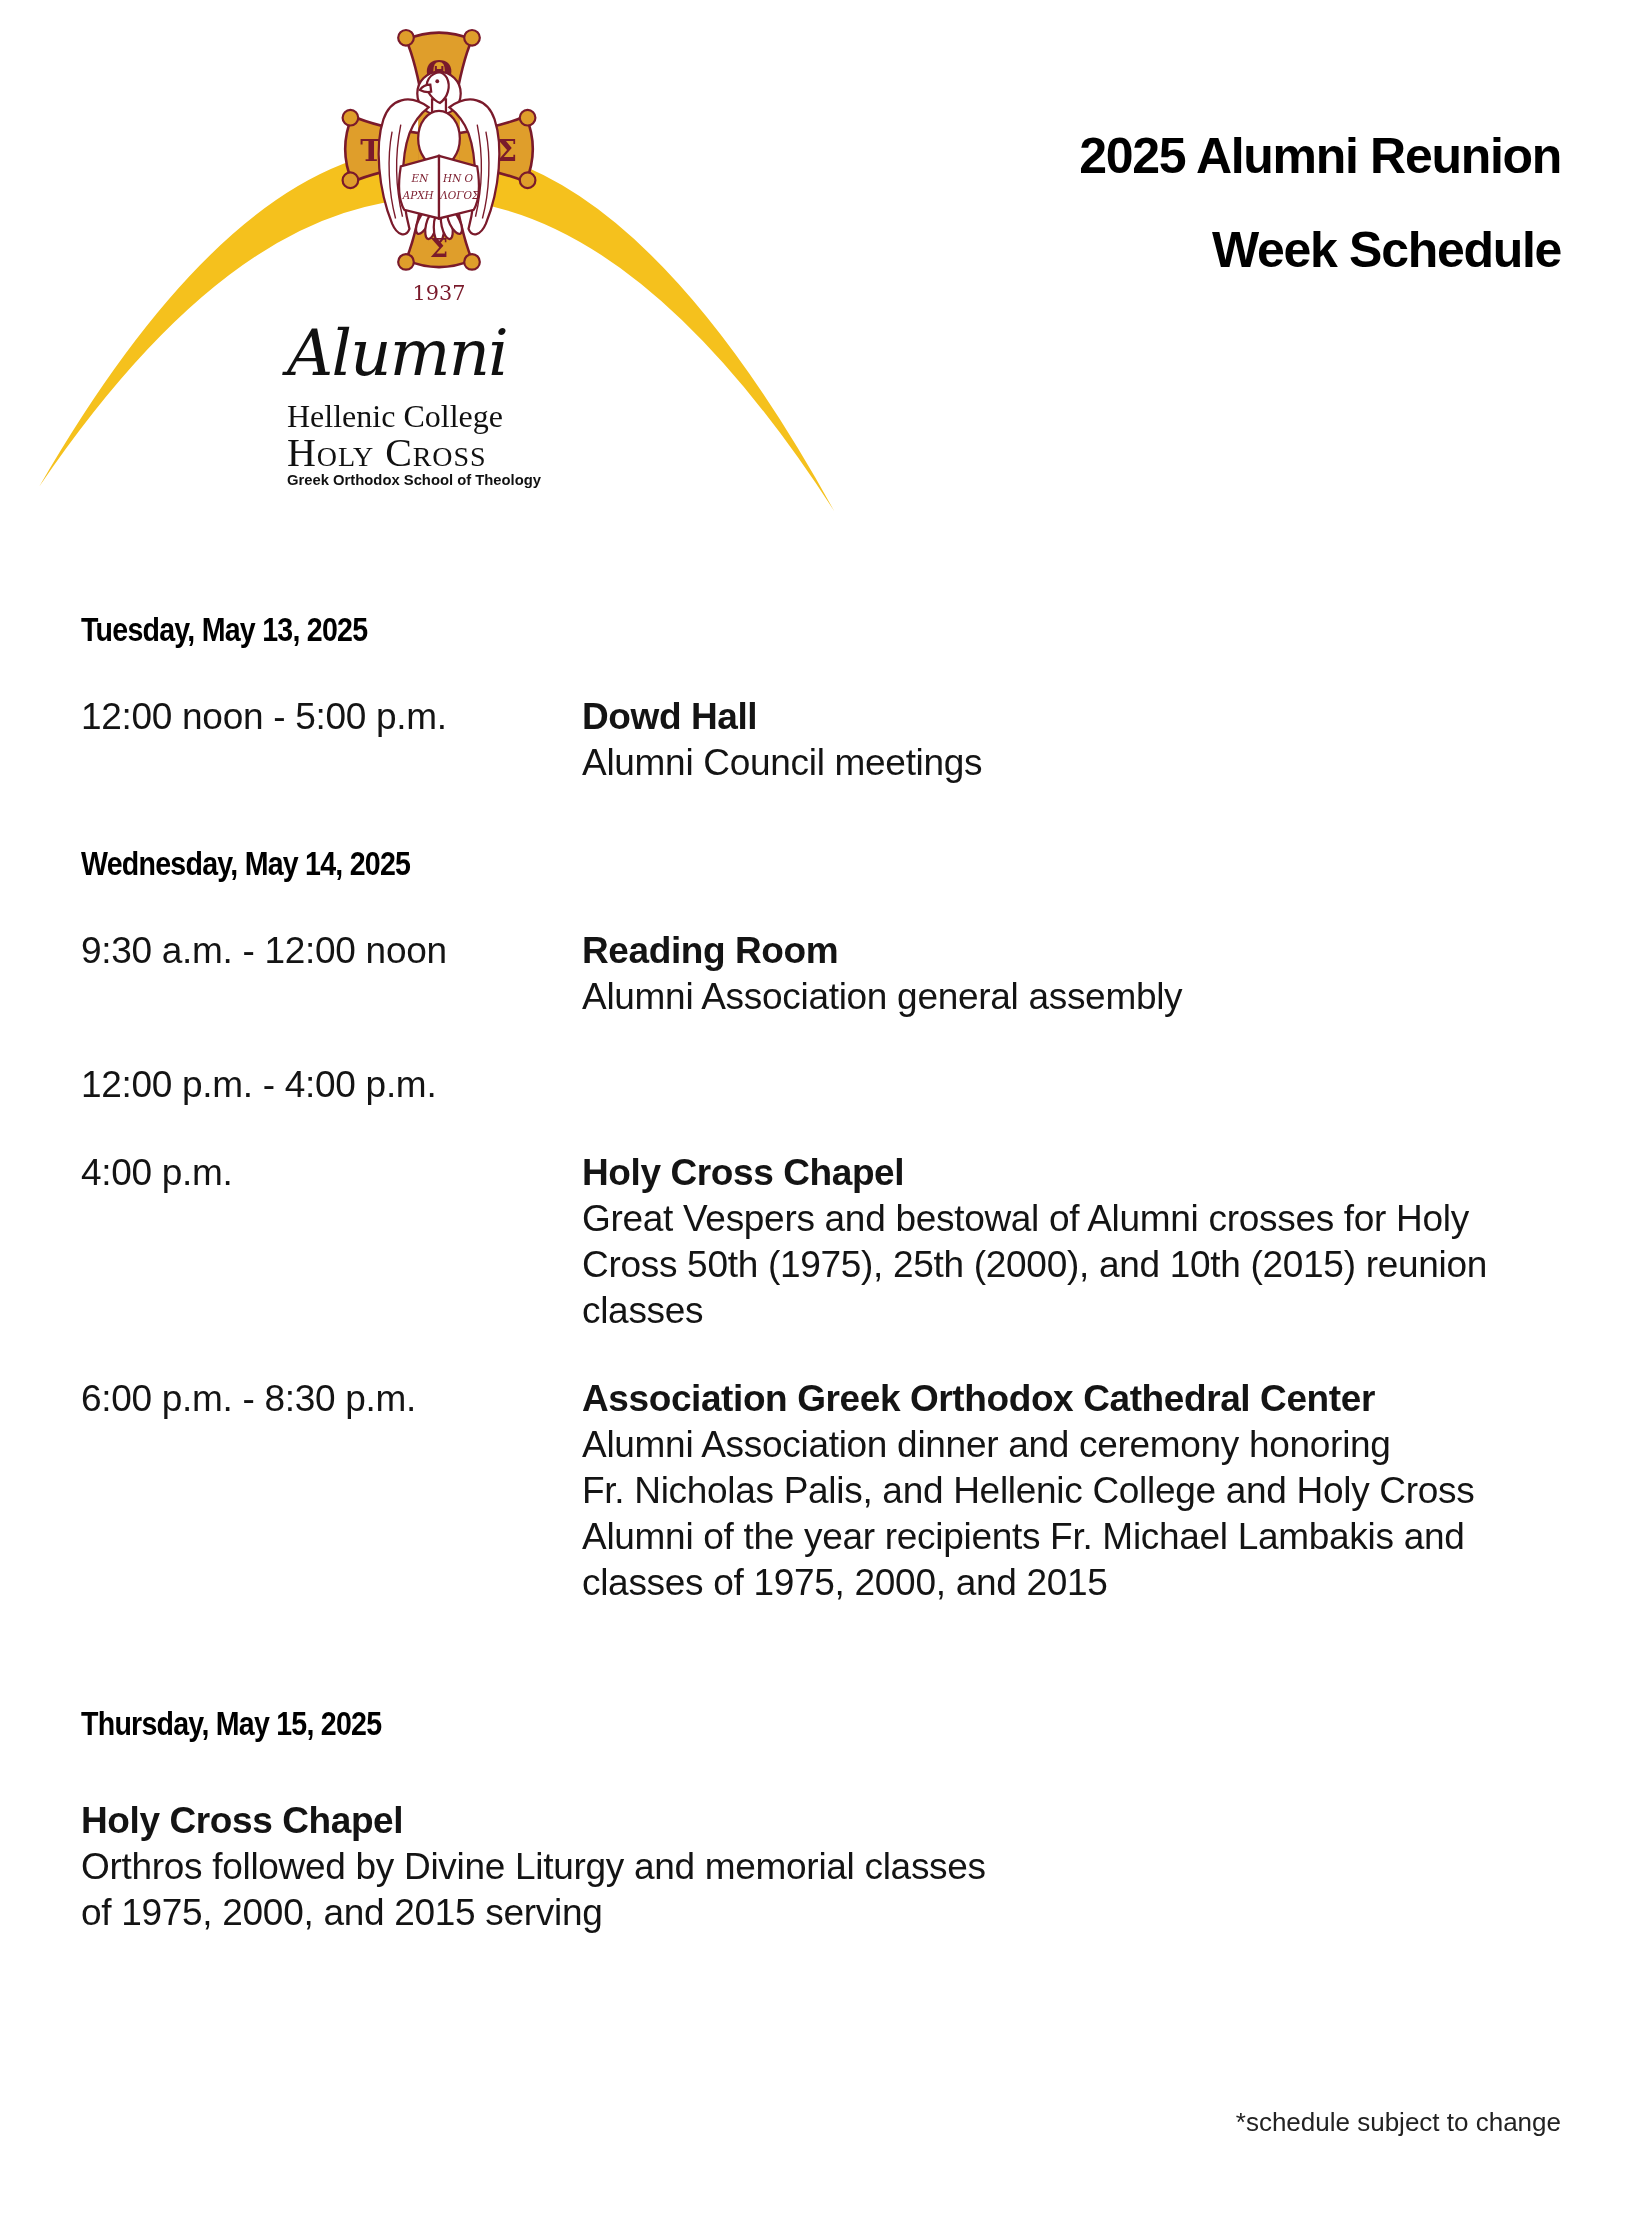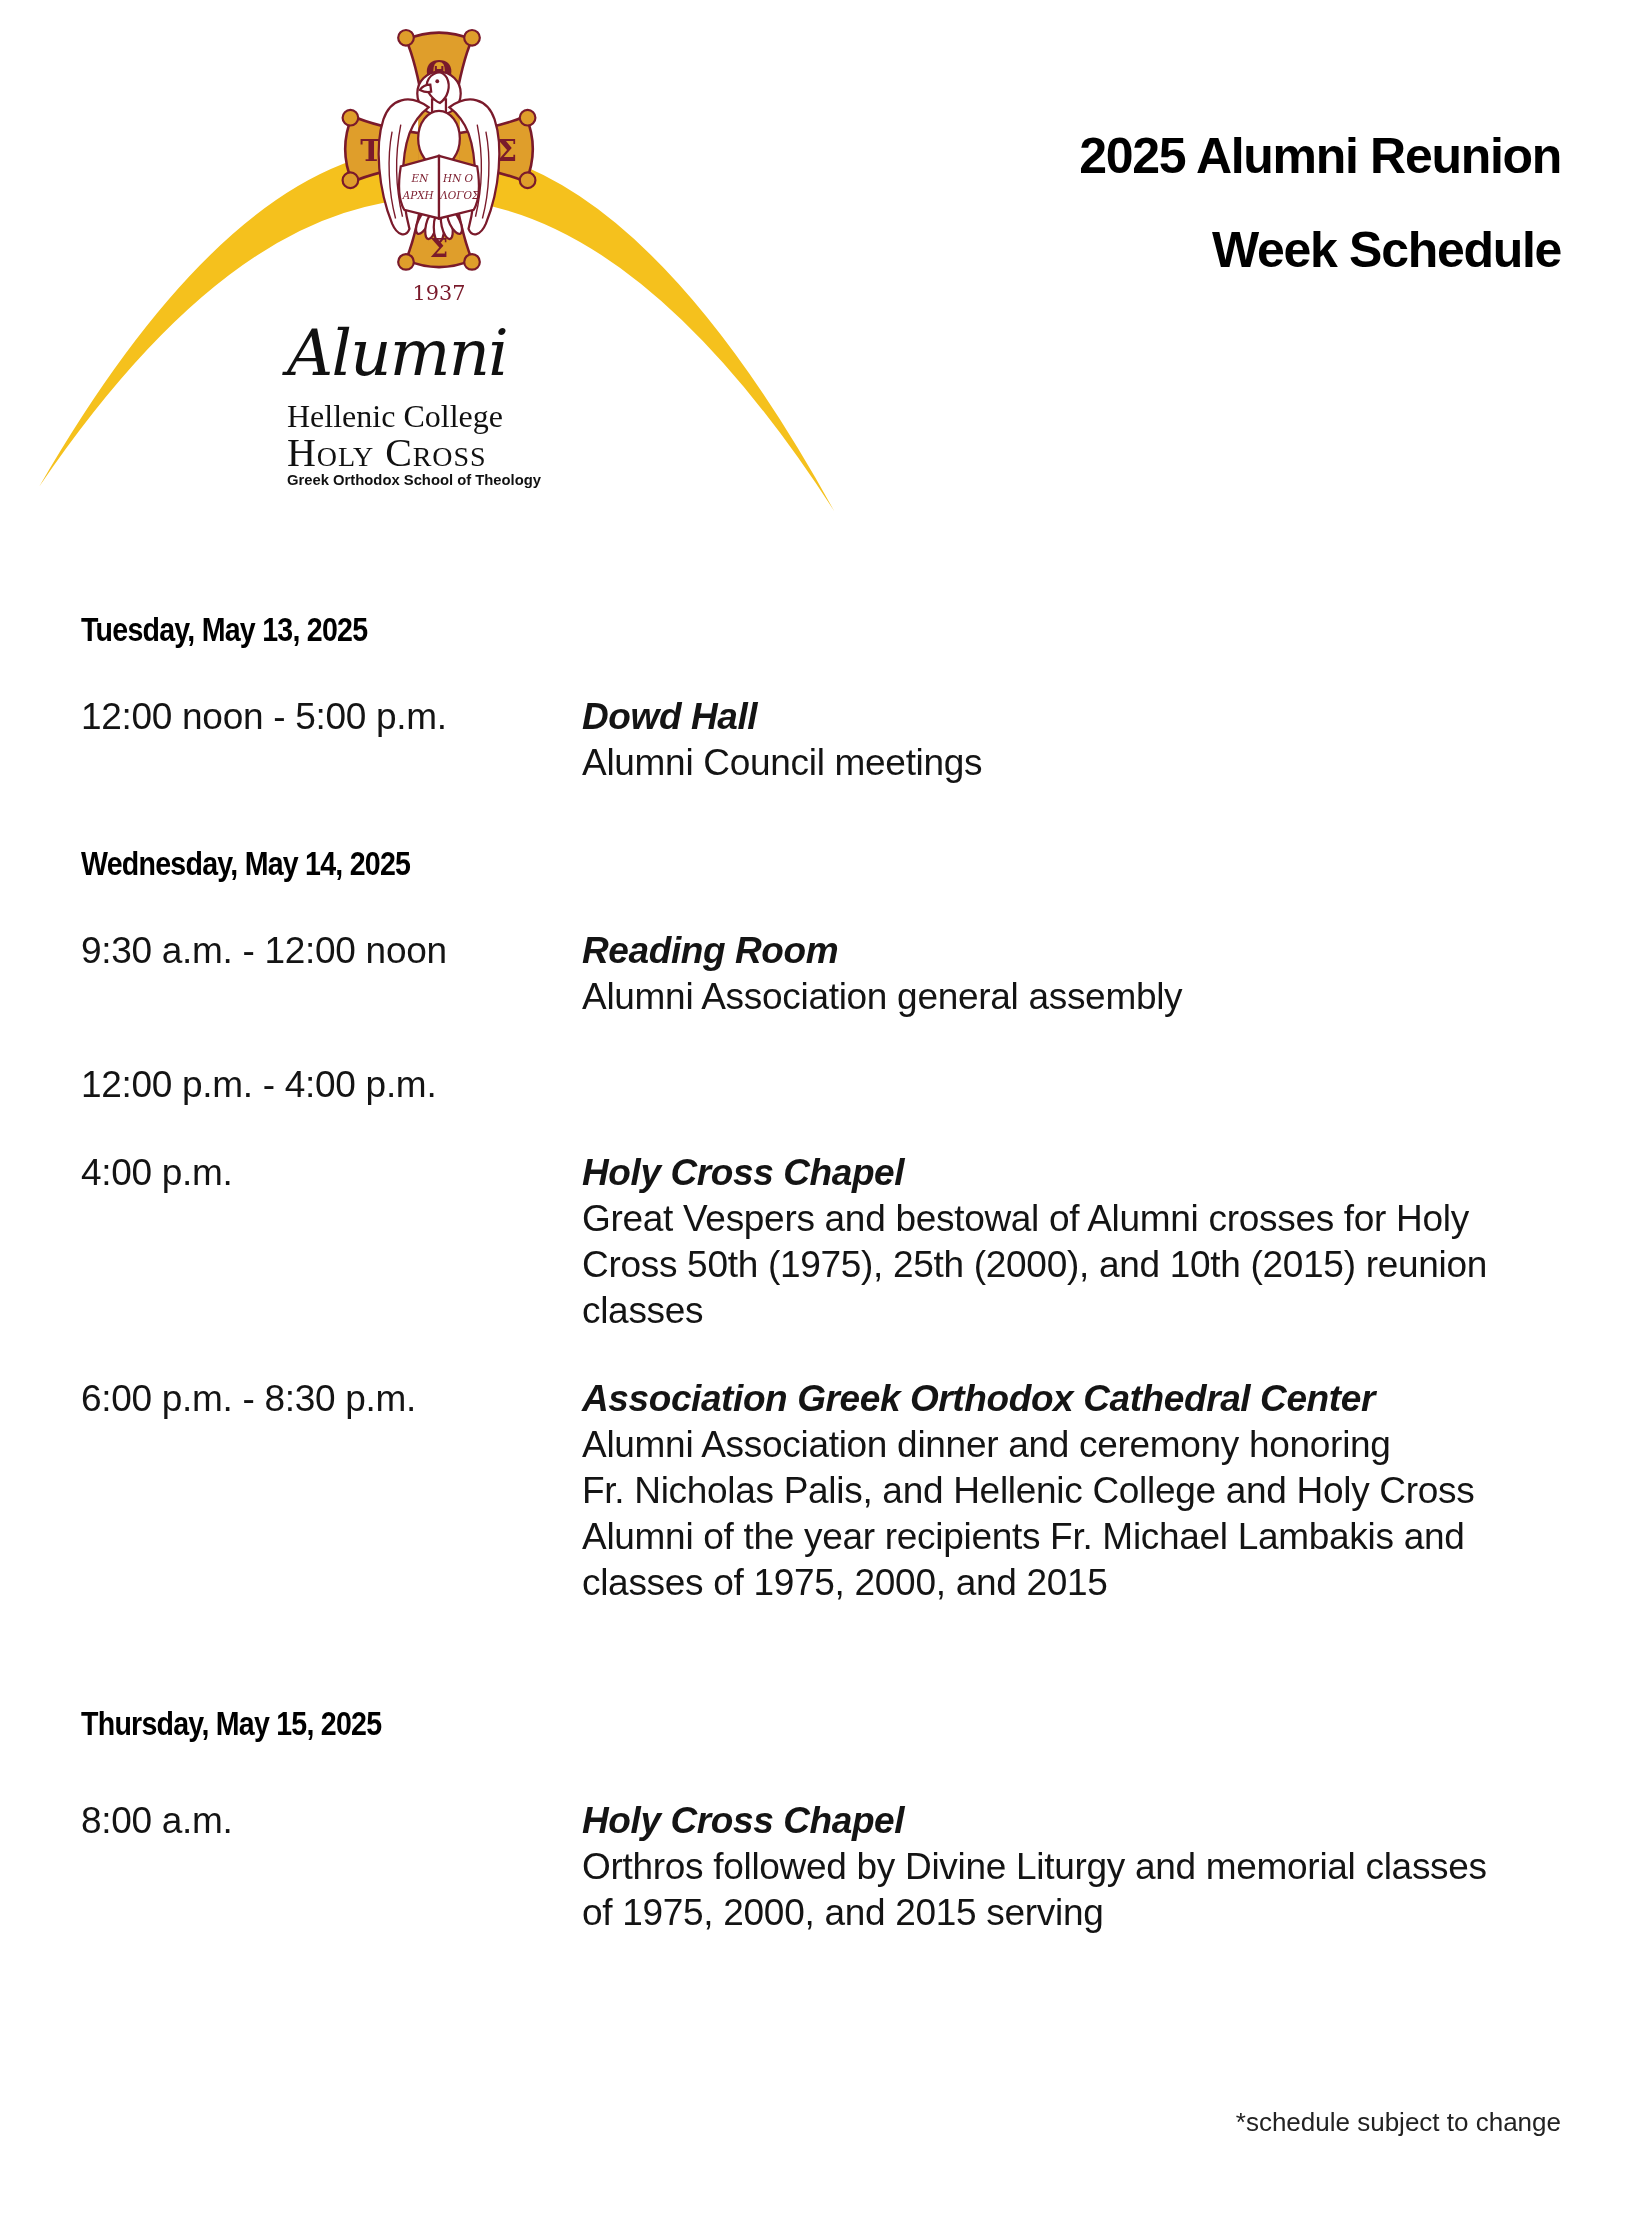--- a/index.html
+++ b/index.html
@@ -44,21 +44,21 @@
   .day + .day{margin-top:54px;}
   .day:nth-child(3){margin-top:94px;}
   .day-heading{
     margin:0;font-size:34px;line-height:46px;font-weight:bold;letter-spacing:-0.9px;color:#000;
     transform:scaleX(0.84);transform-origin:0 50%;white-space:nowrap;
   }
   .event{display:grid;grid-template-columns:501px 1fr;margin-top:42px;}
   .day:nth-child(3) .event{margin-top:52px;}
   .time{font-size:37px;line-height:46px;letter-spacing:-0.3px;white-space:nowrap;color:#141414;}
   .desc{font-size:37px;line-height:46px;letter-spacing:-0.3px;color:#141414;}
-  .loc{font-style:italic;font-weight:bold;letter-spacing:-0.4px;white-space:nowrap;}
+  .loc{font-weight:bold;letter-spacing:-0.4px;white-space:nowrap;}
   .line{white-space:nowrap;}
   
   #footnote{position:absolute;right:87px;top:2107px;font-size:26px;line-height:31px;color:#222;}
 </style>
 </head>
 <body>
 
 <div id="page">
 
   <svg id="arc-svg" viewBox="0 0 1000 620" aria-hidden="true">
@@ -184,21 +184,20 @@
               <div class="line">classes of 1975, 2000, and 2015</div>
             </div>
   </div>
 </div>
   </section>
 
   <section class="day">
     <h2 class="day-heading">Thursday, May 15, 2025</h2>
     <div class="events">
   <div class="event">
-    <div class="time">8:00 a.m.</div>
     <div class="desc">
       <div class="loc">Holy Cross Chapel</div>
     <div class="line">Orthros followed by Divine Liturgy and memorial classes</div>
               <div class="line">of 1975, 2000, and 2015 serving</div>
             </div>
   </div>
 </div>
   </section>
 </div>
 

